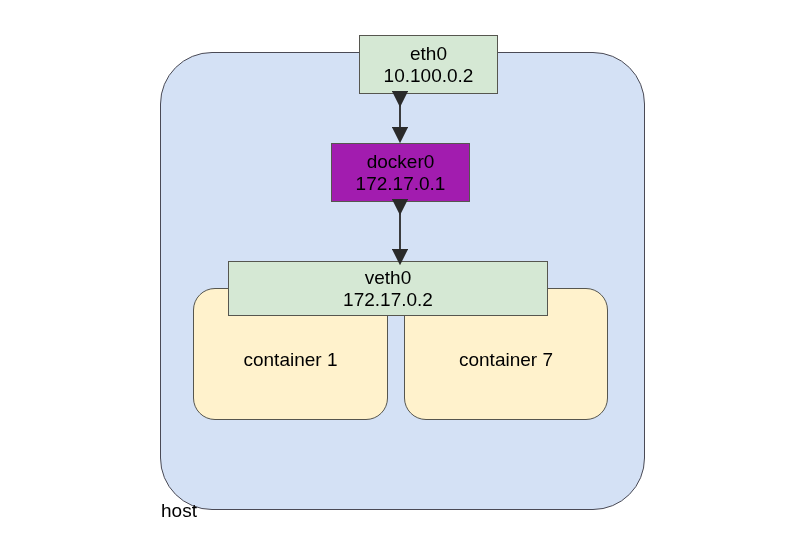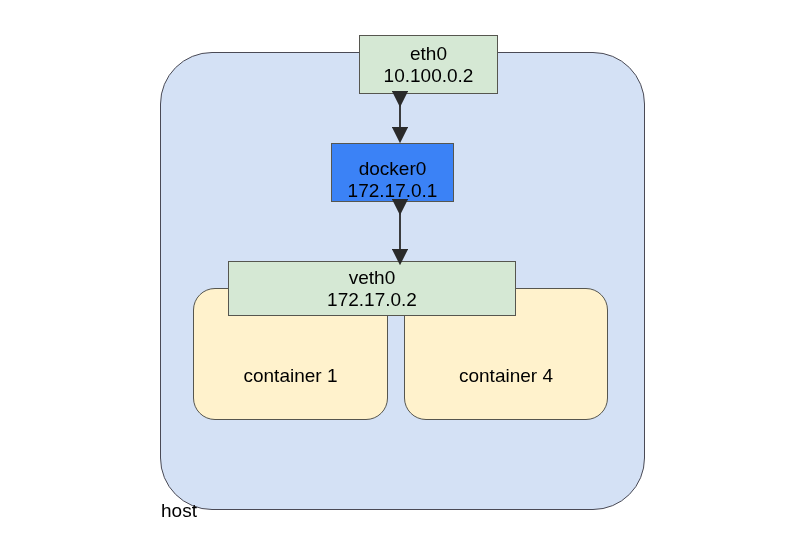--- a/index.html
+++ b/index.html
@@ -66,29 +66,28 @@
     left: 331px;
     top: 35px;
     width: 139px;
     height: 59px;
     background: #d5e8d4;
     margin-left: 28px;
   }
   .docker0 {
     left: 331px;
     top: 143px;
-    width: 123px;
+    width: 139px;
     height: 59px;
-    background: #3b82f6;
-    justify-content: flex-end;
+    background: #a21caf;
   }
   .veth0 {
     left: 228px;
     top: 261px;
-    width: 288px;
+    width: 320px;
     height: 55px;
     background: #d5e8d4;
     z-index: 4;
   }
 
   
   .ctr {
     position: absolute;
     box-sizing: border-box;
     background: #fff2cc;
@@ -96,21 +95,21 @@
     border-radius: 22px;
     display: flex;
     align-items: center;
     justify-content: center;
     font-size: 19px;
     color: #000000;
     z-index: 2;
   }
   .ctr .ctr-label {
     position: relative;
-    top: 22px;
+    top: 6px;
   }
   .ctr1 {
     left: 193px;
     top: 288px;
     width: 195px;
     height: 132px;
   }
   .ctr2 {
     left: 404px;
     top: 288px;
@@ -134,21 +133,21 @@
 
   <div class="host-box">
     <div class="host-label">host</div>
   </div>
 
   <div class="ctr ctr1">
     <span class="ctr-label">container 1</span>
   </div>
 
   <div class="ctr ctr2">
-    <span class="ctr-label">container 4</span>
+    <span class="ctr-label">container 7</span>
   </div>
 
   <div class="node eth0">
     <span class="title">eth0</span>
     <span class="addr">10.100.0.2</span>
   </div>
 
   <div class="node docker0">
     <span class="title">docker0</span>
     <span class="addr">172.17.0.1</span>

